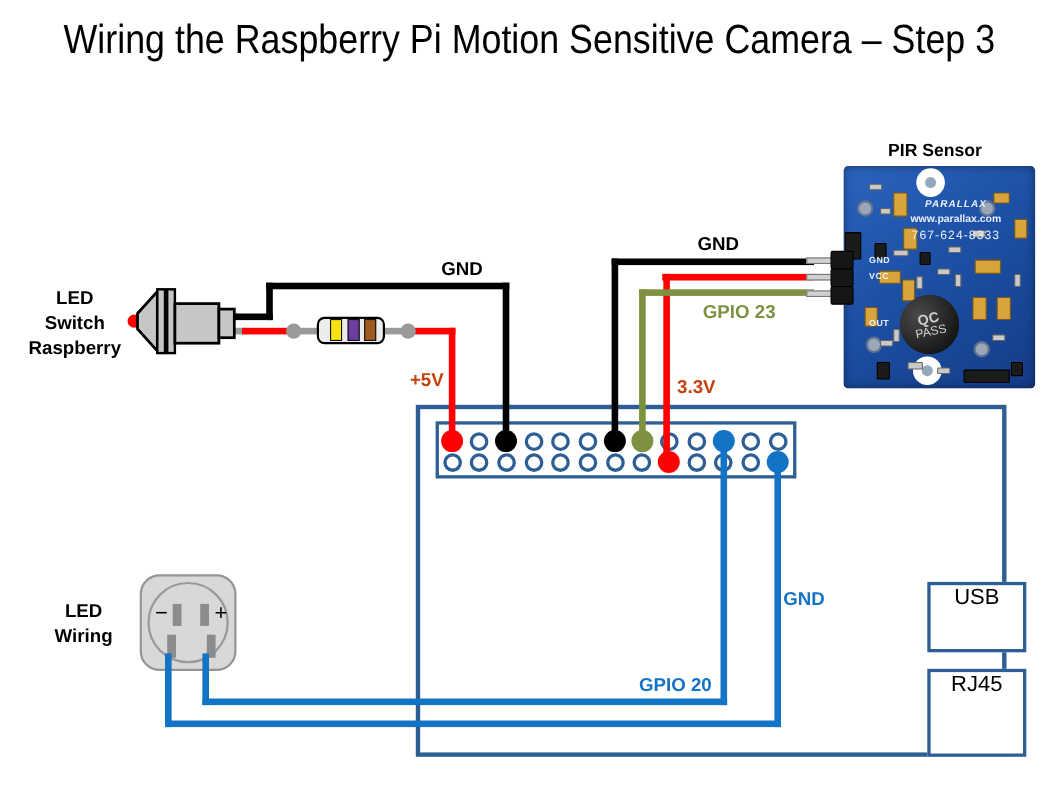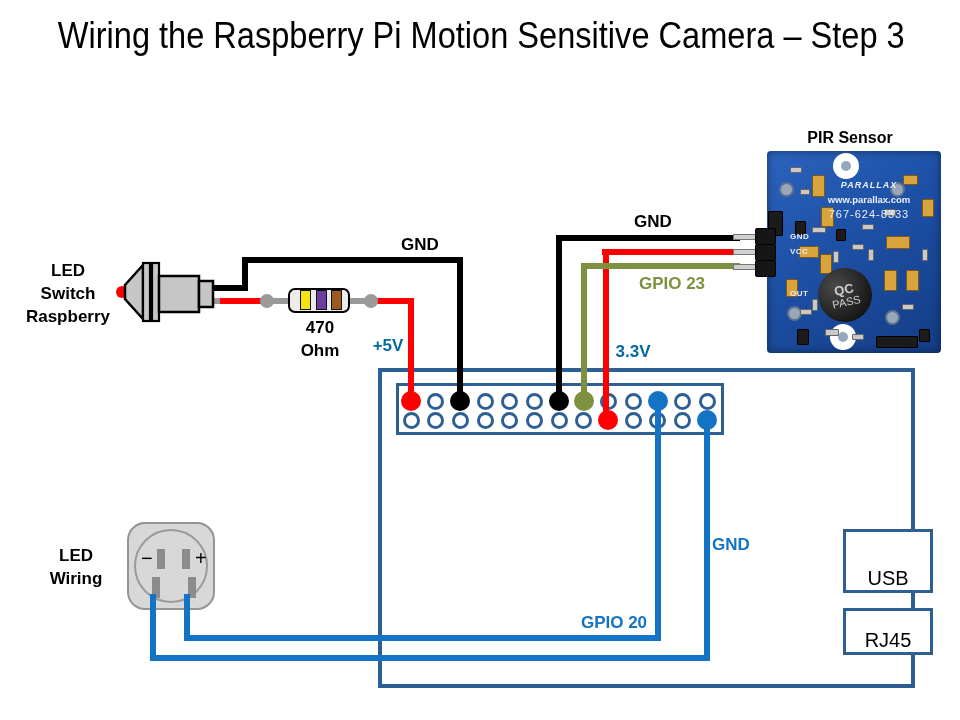--- a/index.html
+++ b/index.html
@@ -10,40 +10,40 @@
 
   
   .title{position:absolute;left:0;top:12px;width:960px;text-align:right;color:#000;}
   .title-line{display:block;font-size:37px;line-height:48px;white-space:nowrap;}
   .title-line>span{display:inline-block;transform:scaleX(0.88);transform-origin:center;}
 
   
   .pi-outline{left:378px;top:368px;width:537px;height:320px;border:4px solid #2E5F94;z-index:0;}
   .header-box{left:396px;top:383px;width:328px;height:52px;border:3px solid #2E5F94;background:#fff;z-index:1;}
   .port-box{width:90px;border:3px solid #2E5F94;background:#fff;z-index:1;
-            display:flex;align-items:flex-end;justify-content:center;font-size:20px;color:#000;}
+            display:flex;align-items:flex-start;justify-content:center;font-size:20px;color:#000;}
   .usb-box{left:843px;top:529px;height:64px;}
-  .rj45-box{left:843px;top:608px;height:47px;}
+  .rj45-box{left:843px;top:608px;height:80px;}
 
   
   .pin{position:absolute;width:17px;height:17px;border-radius:50%;
        border:3.5px solid #2E5F94;background:#fff;z-index:2;}
   .pin.filled{width:20px;height:20px;border:none;z-index:6;}
 
   
   .wire{position:absolute;z-index:4;}
   .w-black{background:#000;}
   .w-red{background:#FF0000;}
   .w-green{background:#7E9141;}
   .w-blue{background:#1373C4;}
   .lead{position:absolute;background:#9a9a9a;z-index:3;}
 
   
   .lbl{position:absolute;font-weight:bold;font-size:17px;line-height:23px;color:#000;z-index:7;}
-  .lbl.red{color:#0369a1;}
+  .lbl.red{color:#c2410c;}
   .lbl.green{color:#7E9141;}
   .lbl.blue{color:#1373C4;}
   .lbl.center{text-align:center;}
   .lbl.right{text-align:center;}
 
   
   .led-svg{left:112px;top:258px;z-index:5;}
 
   
   .res-blob{position:absolute;width:14px;height:14px;border-radius:50%;background:#9a9a9a;z-index:5;}
@@ -176,24 +176,20 @@
   </div>
 
   <div class="res-lead" style="left:266px;top:298px;width:24px;"></div>
   <div class="res-lead" style="left:348px;top:298px;width:26px;"></div>
   <div class="res-blob" style="left:260px;top:294px;"></div>
   <div class="res-blob" style="left:364px;top:294px;"></div>
   <div class="abs res-body">
     <div class="band" style="left:10px;width:11px;background:#F5E20E;"></div>
     <div class="band" style="left:26px;width:11px;background:#6B3FA0;"></div>
     <div class="band" style="left:41px;width:11px;background:#9C5A1F;"></div>
-  </div>
-  <div class="lbl center" style="left:288px;top:316px;width:64px;">
-    <div>470</div>
-    <div>Ohm</div>
   </div>
 
   <div class="abs switch-body">
     <div class="switch-circle"></div>
     <div class="sw-sign" style="left:12px;top:24px;">−</div>
     <div class="sw-sign" style="left:66px;top:24px;">+</div>
     <div class="sw-pin" style="left:28px;top:25px;height:20px;"></div>
     <div class="sw-pin" style="left:53px;top:25px;height:20px;"></div>
     <div class="sw-pin" style="left:23px;top:53px;height:21px;"></div>
     <div class="sw-pin" style="left:59px;top:53px;height:21px;"></div>

